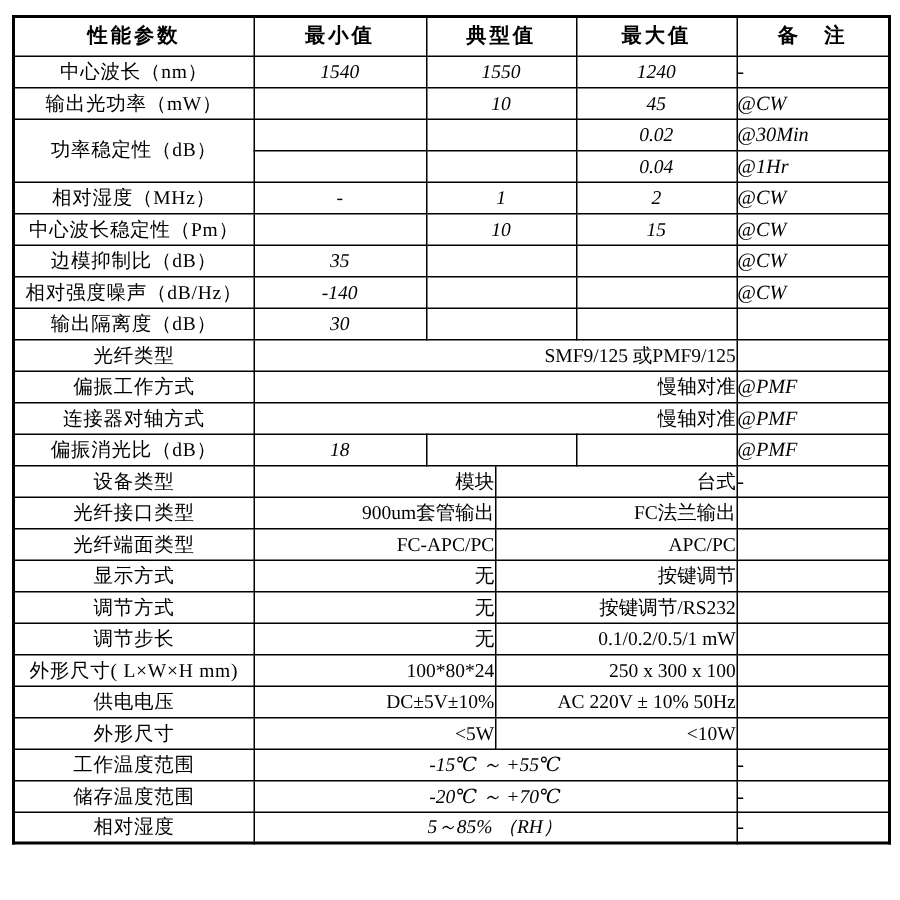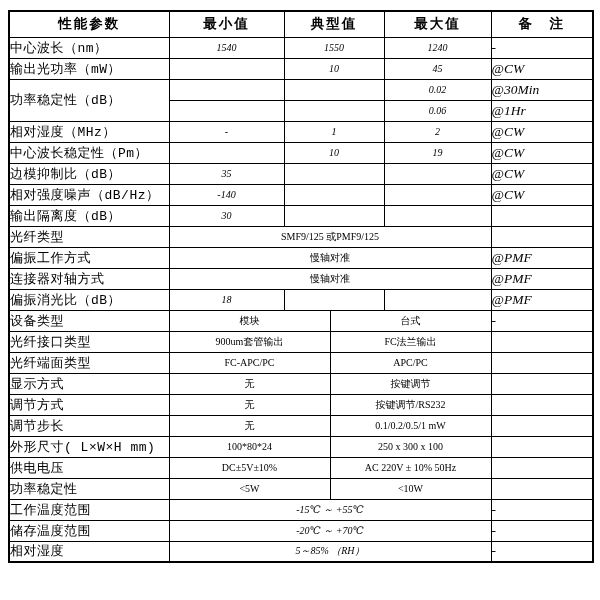--- a/index.html
+++ b/index.html
@@ -32,33 +32,33 @@
   table.spec tr { height: 21px; }
   table.spec tr.hdr { height: 26px; }
   th.hcell {
     font-weight: bold;
     font-size: 13.5px;
     text-align: center;
     letter-spacing: 2px;
     font-family: "Liberation Sans", "DejaVu Sans", sans-serif;
   }
   td.lab {
-    text-align: left;
+    text-align: center;
     padding-left: 5px;
     font-size: 13px;
     letter-spacing: 0.5px;
-    font-family: Liberation Mono, monospace;
+    font-family: Liberation Serif, serif;
   }
   td.val {
     text-align: center;
-    font-size: 10px;
+    font-size: 13px;
     margin-top: 15px;
   }
   td.it { font-style: italic; }
-  td.up { font-style: normal; font-family: "Liberation Serif", "DejaVu Serif", serif; }
+  td.up { font-style: normal; font-family: "Liberation Serif", "DejaVu Serif", serif; text-align: right; }
   td.note {
     text-align: left;
     padding-left: 6px;
     font-size: 13.5px;
     font-style: italic;
   }
 </style>
 </head>
 <body>
 
@@ -99,35 +99,35 @@
         <tr>
           <td class="lab" rowspan="2">功率稳定性（dB）</td>
           <td class="val it"></td>
           <td class="val it" colspan="2"></td>
           <td class="val it">0.02</td>
           <td class="note">@30Min</td>
         </tr>
         <tr>
           <td class="val it"></td>
           <td class="val it" colspan="2"></td>
-          <td class="val it">0.06</td>
+          <td class="val it">0.04</td>
           <td class="note">@1Hr</td>
         </tr>
         <tr>
           <td class="lab">相对湿度（MHz）</td>
           <td class="val it">-</td>
           <td class="val it" colspan="2">1</td>
           <td class="val it">2</td>
           <td class="note">@CW</td>
         </tr>
         <tr>
           <td class="lab">中心波长稳定性（Pm）</td>
           <td class="val it"></td>
           <td class="val it" colspan="2">10</td>
-          <td class="val it">19</td>
+          <td class="val it">15</td>
           <td class="note">@CW</td>
         </tr>
         <tr>
           <td class="lab">边模抑制比（dB）</td>
           <td class="val it">35</td>
           <td class="val it" colspan="2"></td>
           <td class="val it"></td>
           <td class="note">@CW</td>
         </tr>
         <tr>
@@ -208,21 +208,21 @@
           <td class="val up" colspan="2">250 x 300 x 100</td>
           <td class="note"></td>
         </tr>
         <tr>
           <td class="lab">供电电压</td>
           <td class="val up" colspan="2">DC±5V±10%</td>
           <td class="val up" colspan="2">AC 220V ± 10% 50Hz</td>
           <td class="note"></td>
         </tr>
         <tr>
-          <td class="lab">功率稳定性</td>
+          <td class="lab">外形尺寸</td>
           <td class="val up" colspan="2">&lt;5W</td>
           <td class="val up" colspan="2">&lt;10W</td>
           <td class="note"></td>
         </tr>
         <tr>
           <td class="lab">工作温度范围</td>
           <td class="val it" colspan="4">-15℃ ～ +55℃</td>
           <td class="note">-</td>
         </tr>
         <tr>

